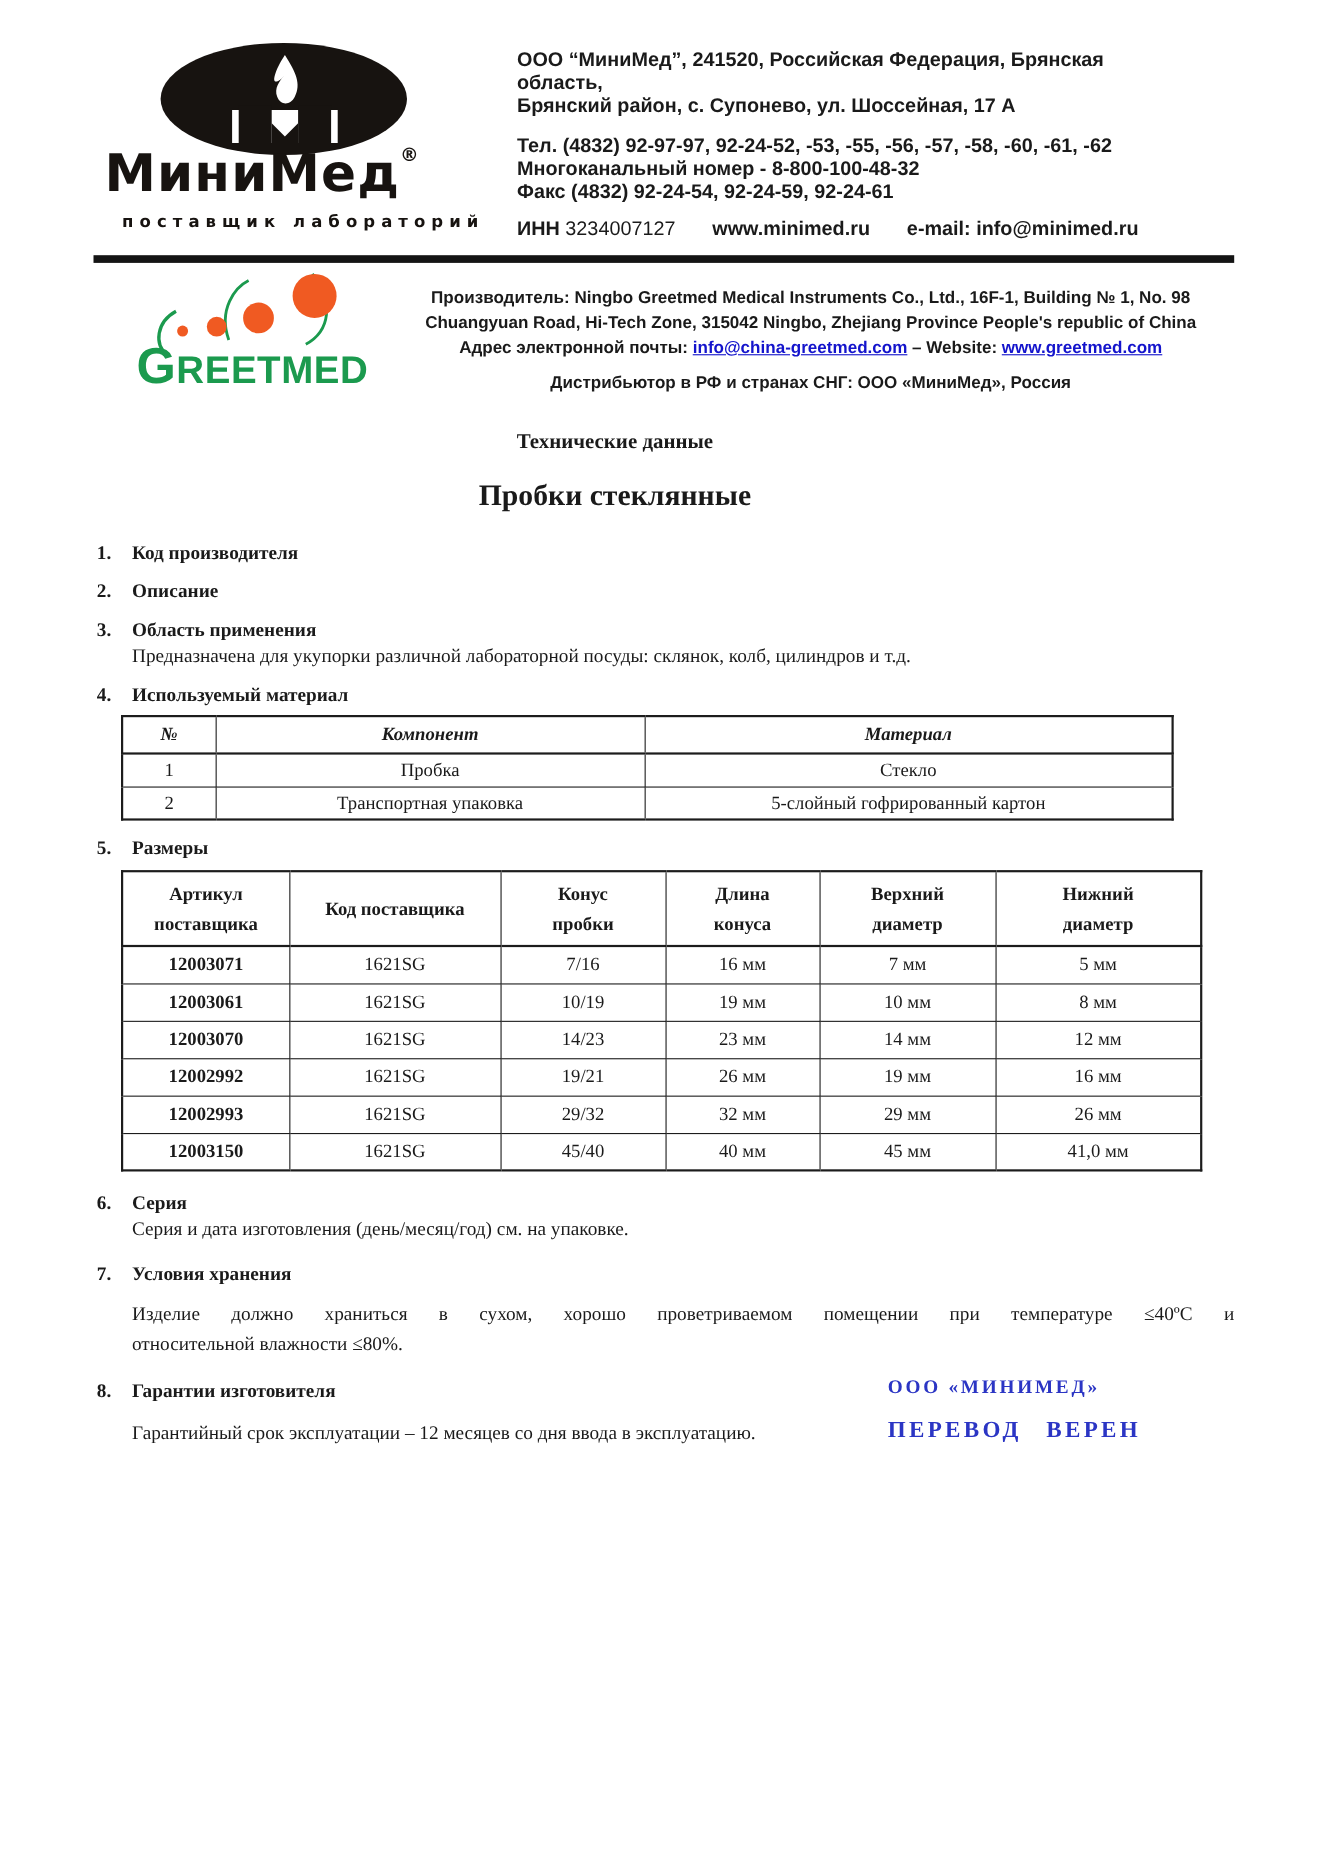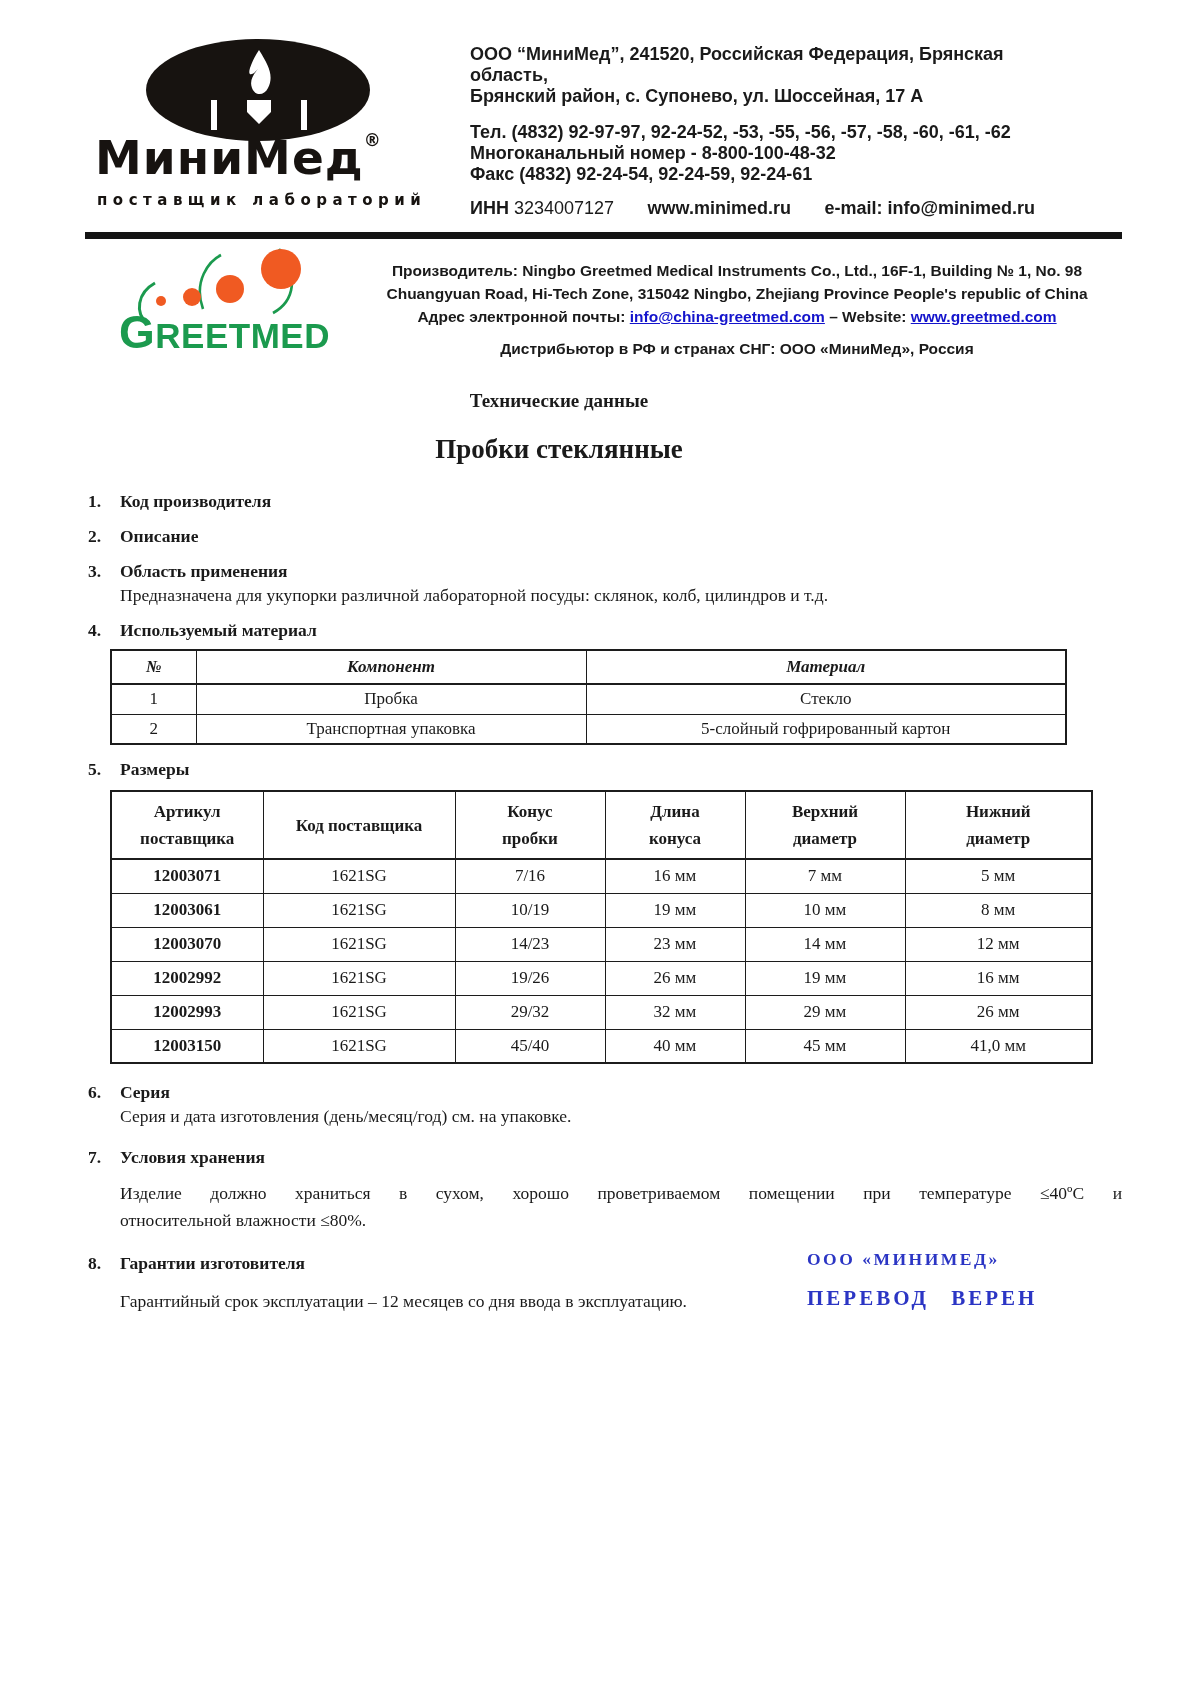--- a/index.html
+++ b/index.html
@@ -30,21 +30,21 @@
     white-space: nowrap;
   }
   .minimed-reg { font-size: 17px; vertical-align: 28px; letter-spacing: 0; }
   .minimed-tagline {
     font-family: "DejaVu Sans", sans-serif;
     font-weight: bold;
     font-size: 15px;
     letter-spacing: 5.5px;
     color: #171310;
     margin-top: 6px;
-    margin-left: 4px;
+    margin-left: 18px;
     white-space: nowrap;
   }
   .contact-block {
     flex: 1;
     margin-left: 47px;
     margin-top: 6px;
     font-family: "Liberation Sans", sans-serif;
     font-weight: bold;
     font-size: 18px;
     line-height: 21px;
@@ -56,21 +56,21 @@
 
   .divider-bar {
     height: 7px;
     background: #141414;
     margin-top: 13px;
     width: 1037px;
   }
 
   
   .manu-row { display: flex; align-items: flex-start; margin-top: 8px; }
-  .greetmed-logo { flex: 0 0 245px; width: 245px; margin-left: 18px; }
+  .greetmed-logo { flex: 0 0 245px; width: 245px; margin-left: 18px; text-align: right; }
   .manu-text {
     flex: 1;
     margin-left: 4px;
     margin-top: 12px;
     text-align: center;
     font-family: "Liberation Sans", sans-serif;
     font-weight: bold;
     font-size: 15.5px;
     line-height: 23px;
   }
@@ -294,21 +294,21 @@
           <td class="artikul">12003070</td>
           <td>1621SG</td>
           <td>14/23</td>
           <td>23 мм</td>
           <td>14 мм</td>
           <td>12 мм</td>
         </tr>
         <tr>
           <td class="artikul">12002992</td>
           <td>1621SG</td>
-          <td>19/26</td>
+          <td>19/21</td>
           <td>26 мм</td>
           <td>19 мм</td>
           <td>16 мм</td>
         </tr>
         <tr>
           <td class="artikul">12002993</td>
           <td>1621SG</td>
           <td>29/32</td>
           <td>32 мм</td>
           <td>29 мм</td>

